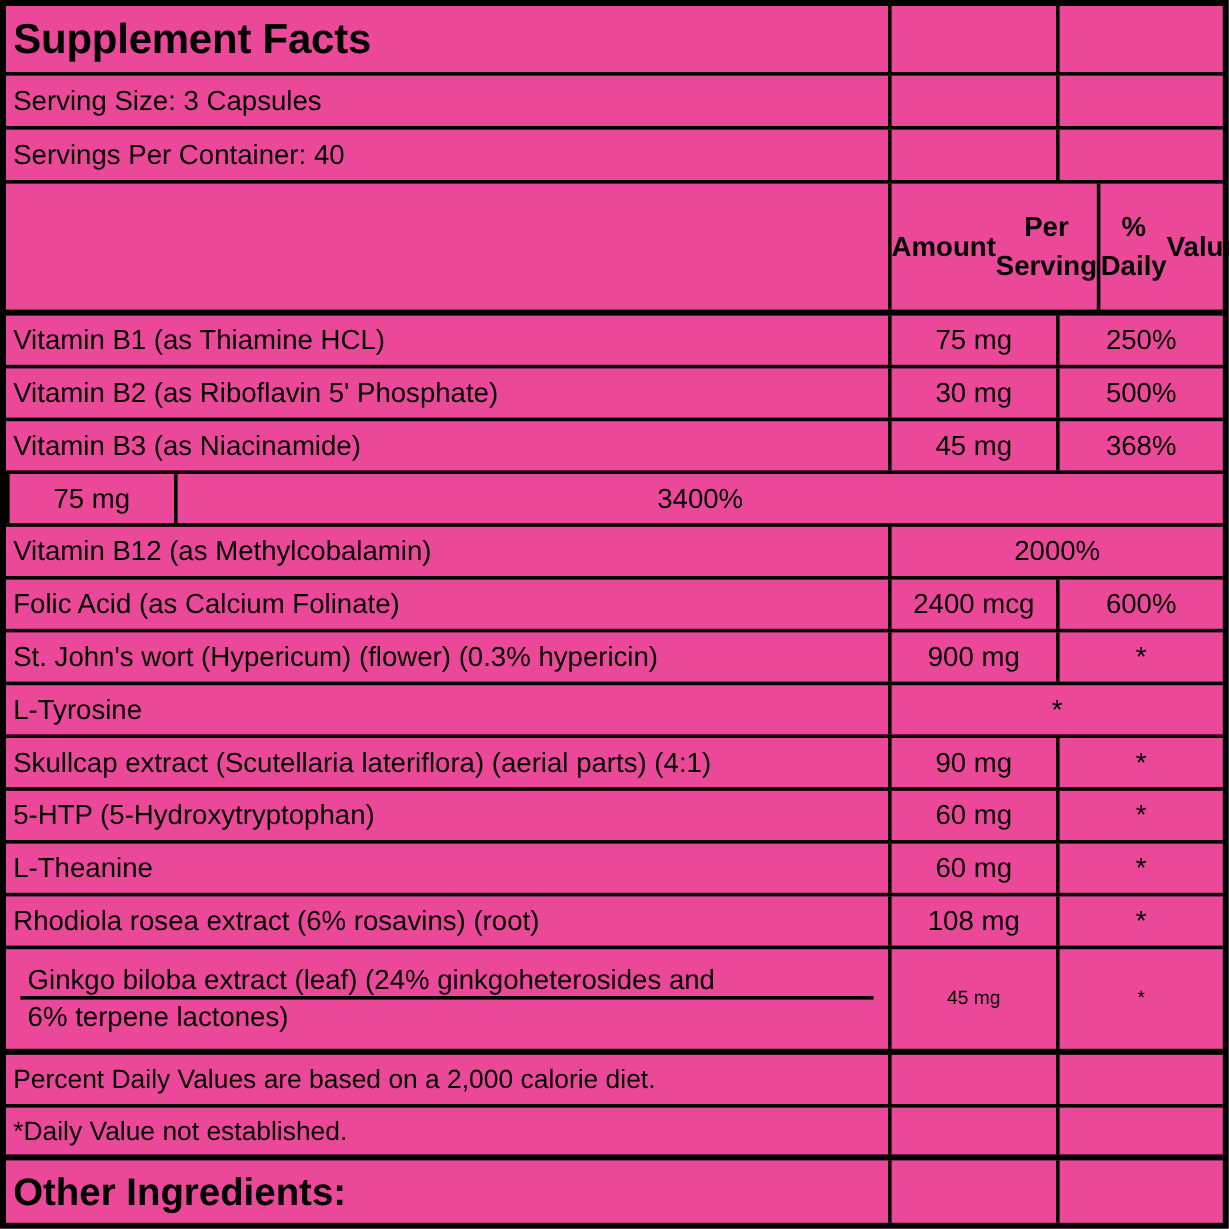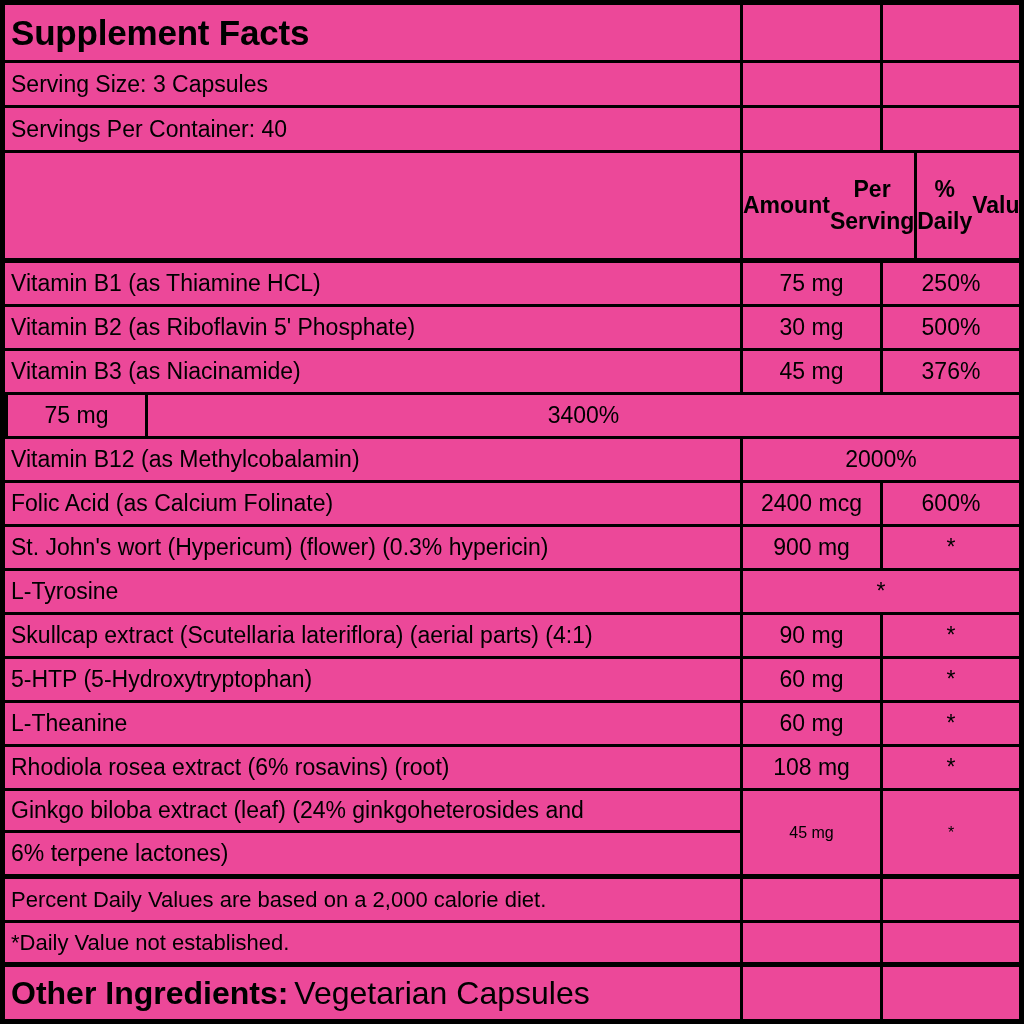--- a/index.html
+++ b/index.html
@@ -93,21 +93,21 @@
   .row-nutrient .cell-name { font-size: 23px; }
   .row-nutrient .cell-amt,
   .row-nutrient .cell-dv { font-size: 23px; }
 
   
   .row-tall { height: 88px; }
   .row-tall .cell-name {
     flex-direction: column;
     align-items: stretch;
     justify-content: flex-start;
-    padding: 0;
+    padding: 12px;
   }
   .subline {
     height: 44px;
     box-sizing: border-box;
     display: flex;
     align-items: center;
     padding: 0 6px;
     font-size: 23px;
   }
   .subline.divider { border-bottom: 3px solid #000; }
@@ -162,21 +162,21 @@
     <div class="cell-dv">250%</div>
   </div>
   <div class="row row-nutrient sep-thin">
     <div class="cell-name">Vitamin B2 (as Riboflavin 5' Phosphate)</div>
     <div class="cell-amt">30 mg</div>
     <div class="cell-dv">500%</div>
   </div>
   <div class="row row-nutrient sep-thin">
     <div class="cell-name">Vitamin B3 (as Niacinamide)</div>
     <div class="cell-amt">45 mg</div>
-    <div class="cell-dv">376%</div>
+    <div class="cell-dv">368%</div>
   </div>
   <div class="row row-nutrient sep-thin">
     <div class="cell-amt">75 mg</div>
     <div class="cell-dv">3400%</div>
   </div>
   <div class="row row-nutrient sep-thin">
     <div class="cell-name">Vitamin B12 (as Methylcobalamin)</div>
     <div class="cell-dv">2000%</div>
   </div>
   <div class="row row-nutrient sep-thin">
@@ -232,19 +232,18 @@
   <div class="row row-footer sep-thick">
     <div class="cell-name">*Daily Value not established.</div>
     <div class="cell-amt"></div>
     <div class="cell-dv"></div>
   </div>
 
   <div class="row row-other stretch">
     <div class="cell-name">
       <span class="bold">Other Ingredients:</span>
       <span style="width:6px;display:inline-block"></span>
-      <span>Vegetarian Capsules</span>
     </div>
     <div class="cell-amt"></div>
     <div class="cell-dv"></div>
   </div>
 
 </div>
 
 </body></html>

